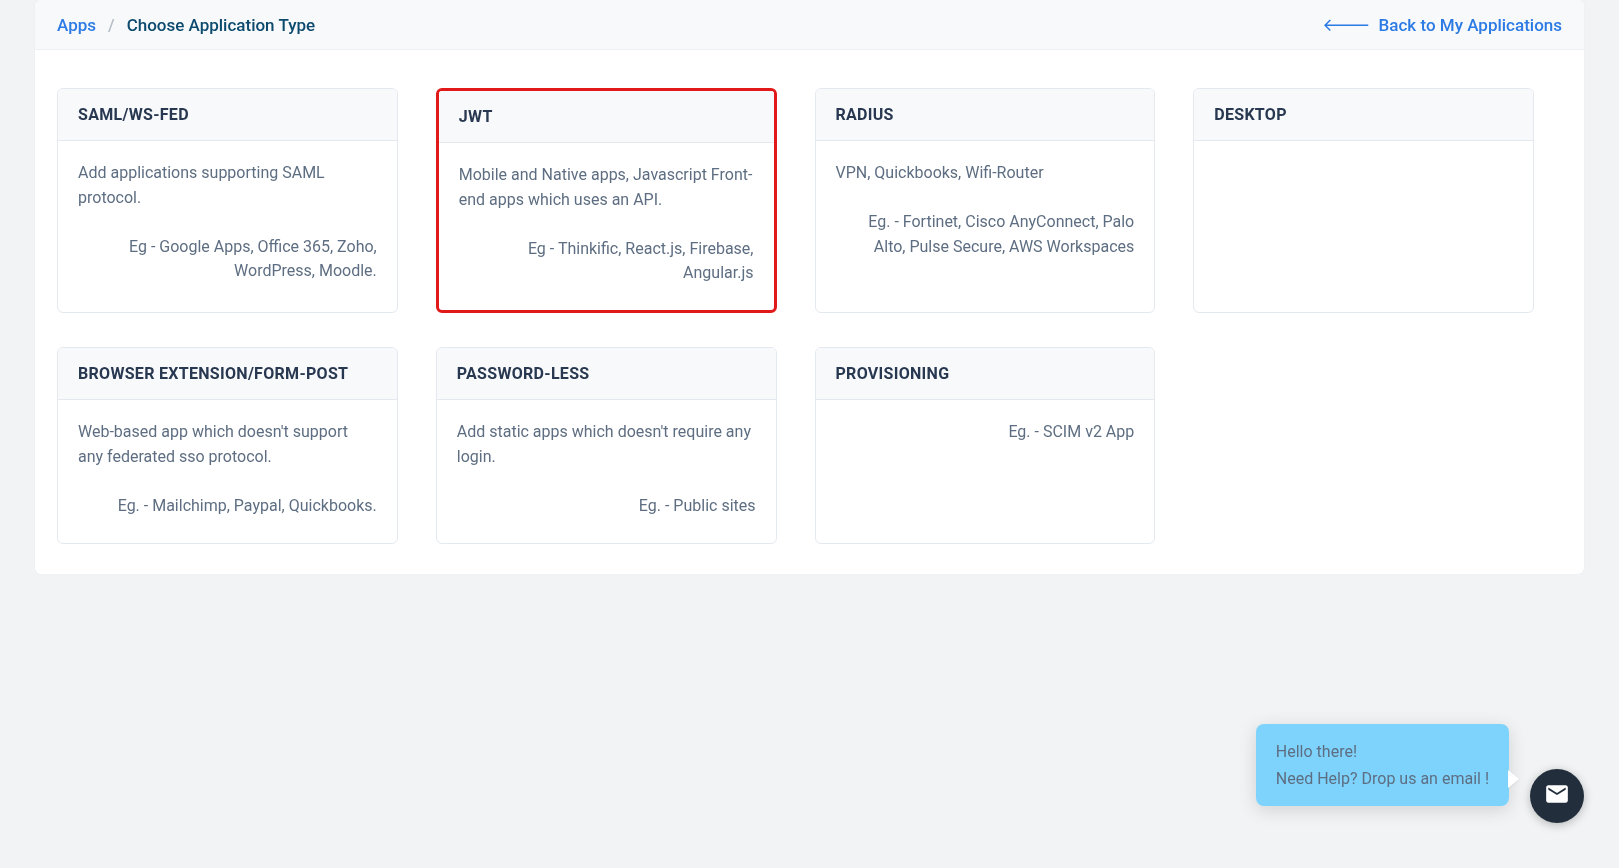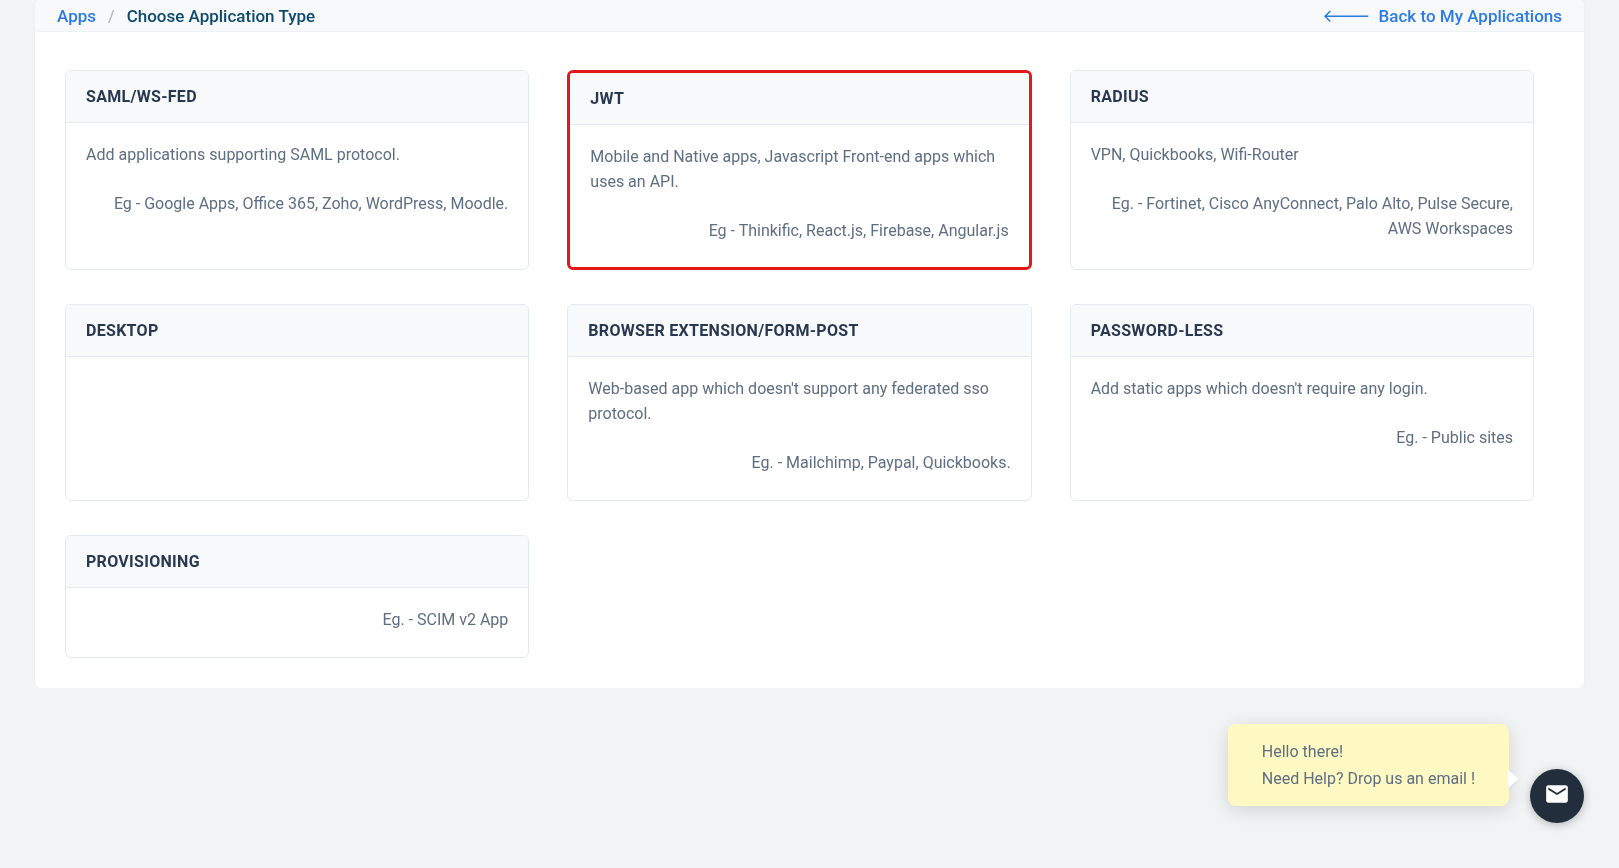--- a/index.html
+++ b/index.html
@@ -19,21 +19,21 @@
       background-color: #ffffff;
       border-radius: 6px;
       margin: 0 35px;
       box-shadow: 0 0 2px rgba(0,0,0,0.05);
     }
     
     .header-bar {
       display: flex;
       justify-content: space-between;
       align-items: center;
-      padding: 5px 22px;
+      padding: 14px 22px;
       border-bottom: 1px solid #eef0f3;
       background-color: #f8f9fb;
       border-radius: 6px 6px 0 0;
     }
     
     .breadcrumb {
       display: flex;
       align-items: center;
       gap: 12px;
       font-size: 17px;
@@ -62,23 +62,23 @@
       align-items: center;
       gap: 8px;
     }
     
     .back-arrow {
       display: inline-block;
       font-size: 18px;
     }
     
     .cards-container {
-      padding: 38px 50px 30px 30px;
+      padding: 38px 50px 30px 22px;
       display: grid;
-      grid-template-columns: repeat(3, 1fr);
+      grid-template-columns: repeat(4, 1fr);
       gap: 34px 38px;
     }
     
     .card {
       border: 1px solid #e3e9ef;
       border-radius: 6px;
       background-color: #ffffff;
       overflow: hidden;
     }
     
@@ -111,22 +111,22 @@
       color: #5e6e82;
       line-height: 1.55;
       font-size: 16px;
       text-align: right;
     }
     
     .chat-popup {
       position: fixed;
       bottom: 62px;
       right: 110px;
-      background: #fef9c3;
-      padding: 14px 34px;
+      background: #7dd3fc;
+      padding: 14px 20px;
       border-radius: 8px;
       box-shadow: 0 4px 18px rgba(0,0,0,0.14);
       font-size: 16px;
       color: #5e6e82;
       line-height: 1.7;
     }
     
     .chat-popup::after {
       content: "";
       position: absolute;

